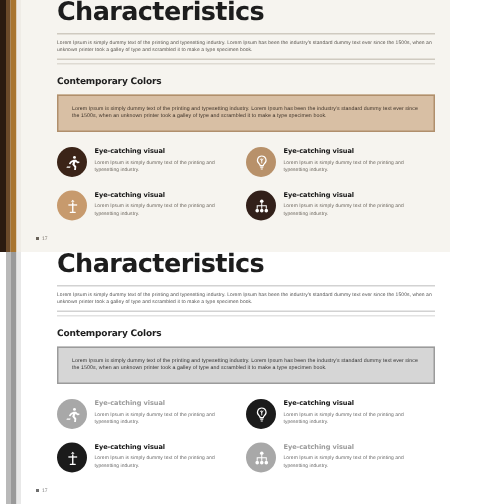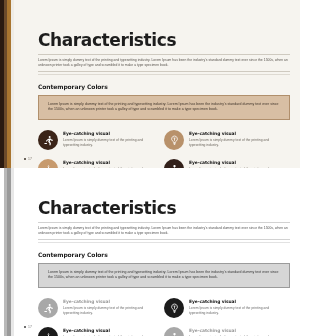--- a/index.html
+++ b/index.html
@@ -49,23 +49,22 @@
   .slide-gray .band-b { left: 4px;  width: 3px;  background: #b9b9b9; }
   .slide-gray .band-c { left: 7px;  width: 4px;  background: #9a9a9a; }
   .slide-gray .band-d { left: 11px; width: 3px;  background: #e8e8e8; }
 
   .body-area {
     position: absolute;
     left: 14px;
     right: 0;
     top: 0;
     bottom: 0;
-    padding: 20px 10px 0 24px;
-    box-sizing: border-box;
-    margin-top: 12px;
+    padding: 0 10px 0 24px;
+    box-sizing: border-box;
   }
   .slide-warm .body-area { background: #f6f4ef; }
   .slide-gray .body-area { background: #ffffff; }
 
   .title {
     font-family: "DejaVu Sans", sans-serif;
     font-weight: bold;
     font-size: 17px;
     letter-spacing: -0.4px;
     color: #1d1d1d;

